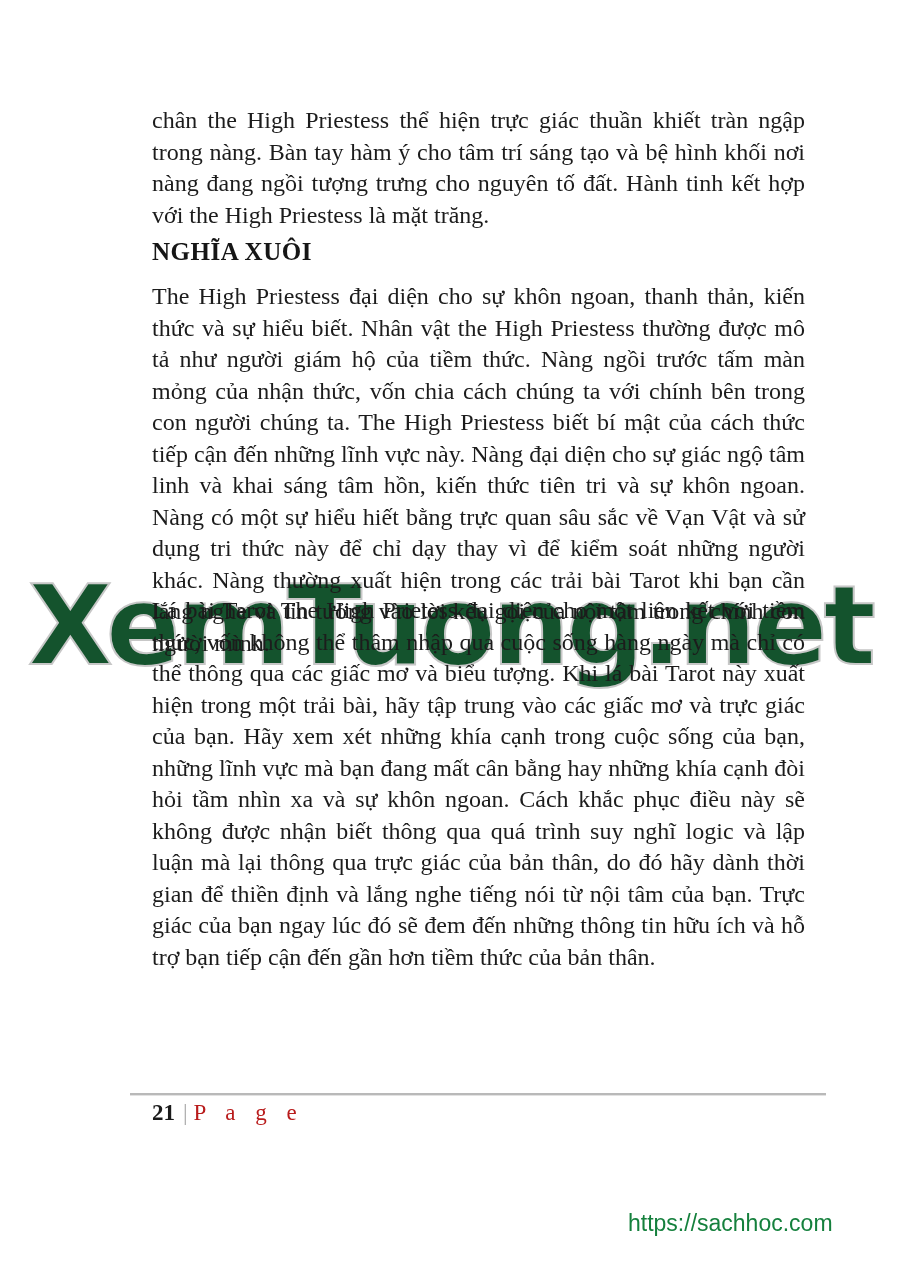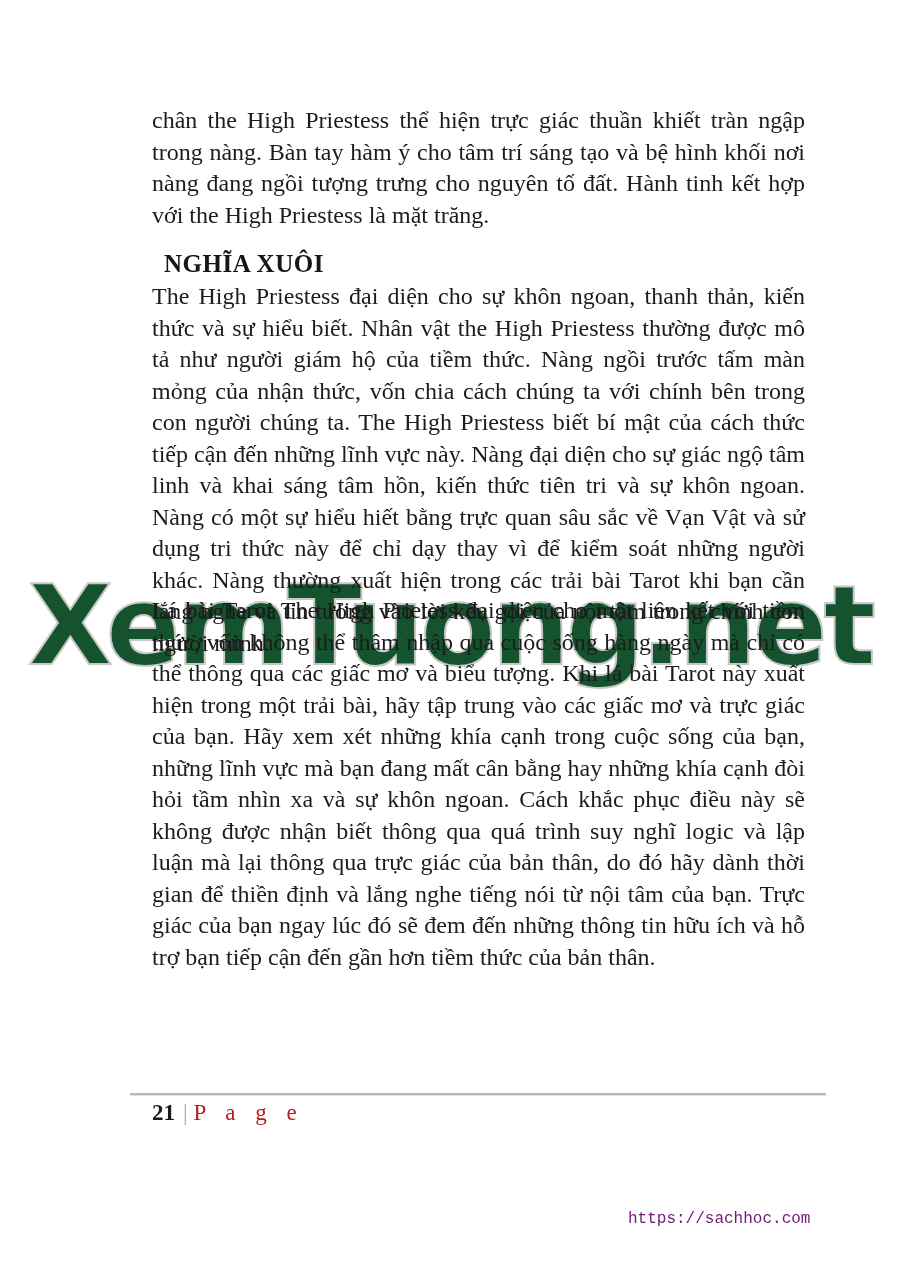--- a/index.html
+++ b/index.html
@@ -35,21 +35,21 @@
     margin:0;
   }
   .p1{top:88px;margin-top:17px;}
   .heading{
     position:absolute;
     left:152px;top:238px;
     font-size:25px;
     font-weight:700;
     color:#161616;
     z-index:1;
-    margin:12px;
+    margin:0;
     letter-spacing:0.5px;
   }
   .p2{top:281px;font-family:Liberation Serif, serif;}
   .p3{top:595px;}
   .p4{top:1008px;}
   .rule{
     position:absolute;
     left:130px;top:1093px;
     width:696px;height:2px;
     background:#b9b9b9;
@@ -61,23 +61,23 @@
     left:152px;top:1100px;
     font-size:23px;
     z-index:1;
   }
   .pagenum .num{font-weight:700;color:#1a1a1a;margin-top:44px;}
   .pagenum .sep{color:#a9a9a9;margin:0 6px 0 8px;}
   .pagenum .plabel{color:#b91c1c;letter-spacing:7px;}
   .sachhoc-link{
     position:absolute;
     left:628px;top:1210px;
-    font-family:Liberation Mono, monospace;
-    font-size:16px;
-    color:#701a75;
+    font-family:Liberation Sans, sans-serif;
+    font-size:23px;
+    color:#15803d;
     text-decoration:none;
     z-index:2;
     white-space:nowrap;
   }
   .promo{
     position:absolute;
     left:85px;top:1231px;
     width:730px;height:40px;
     z-index:2;
     overflow:visible;

